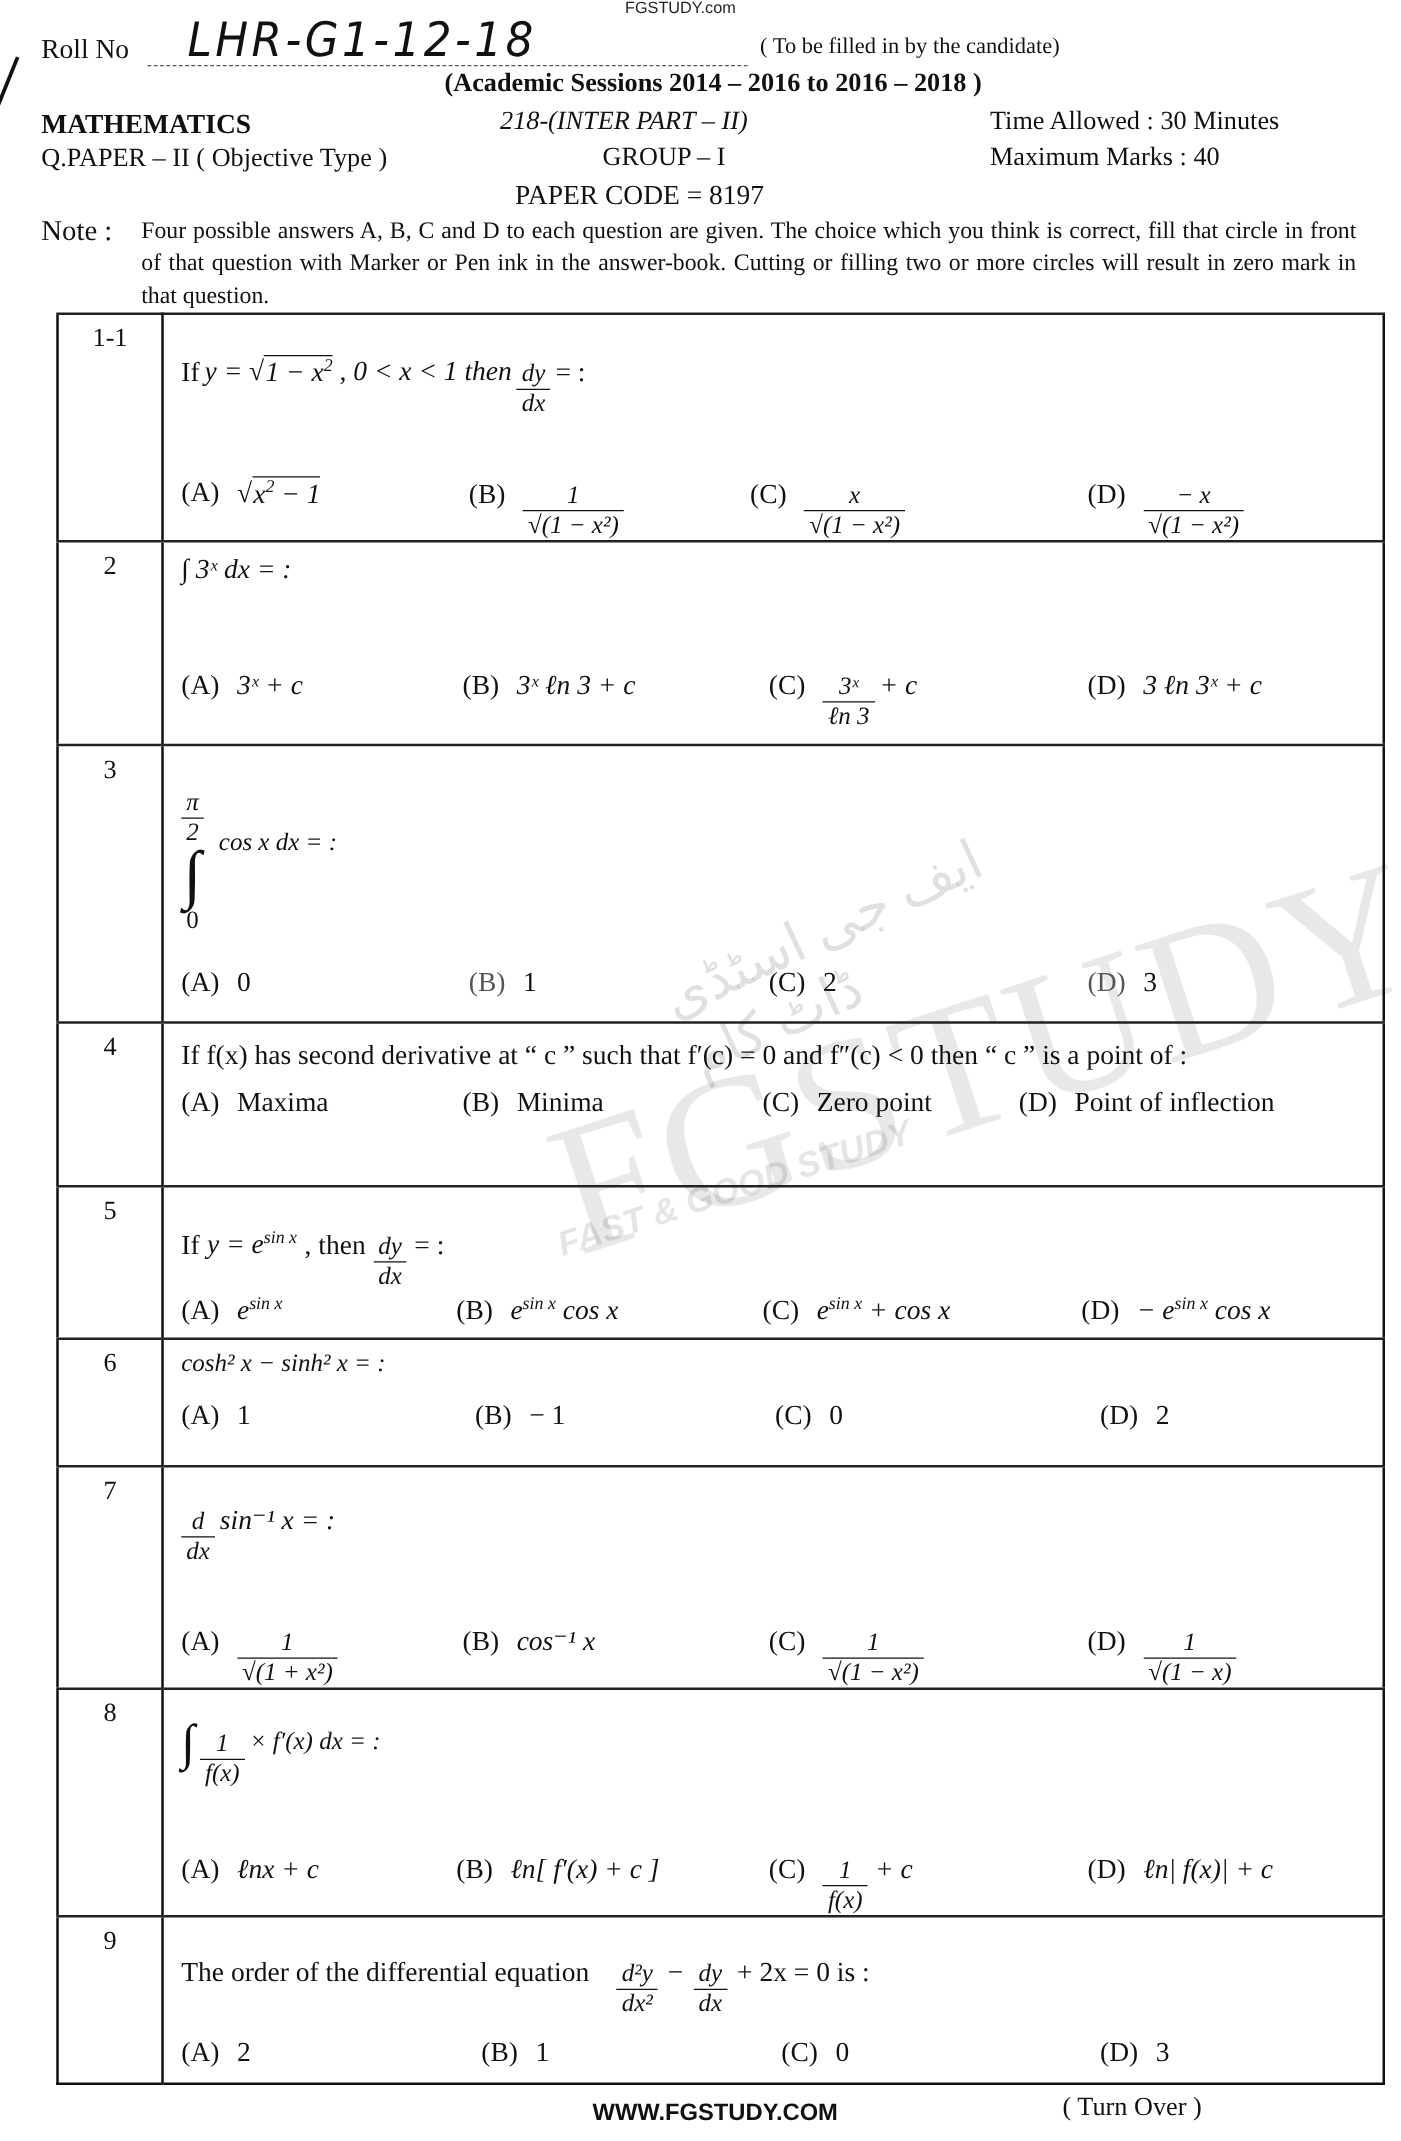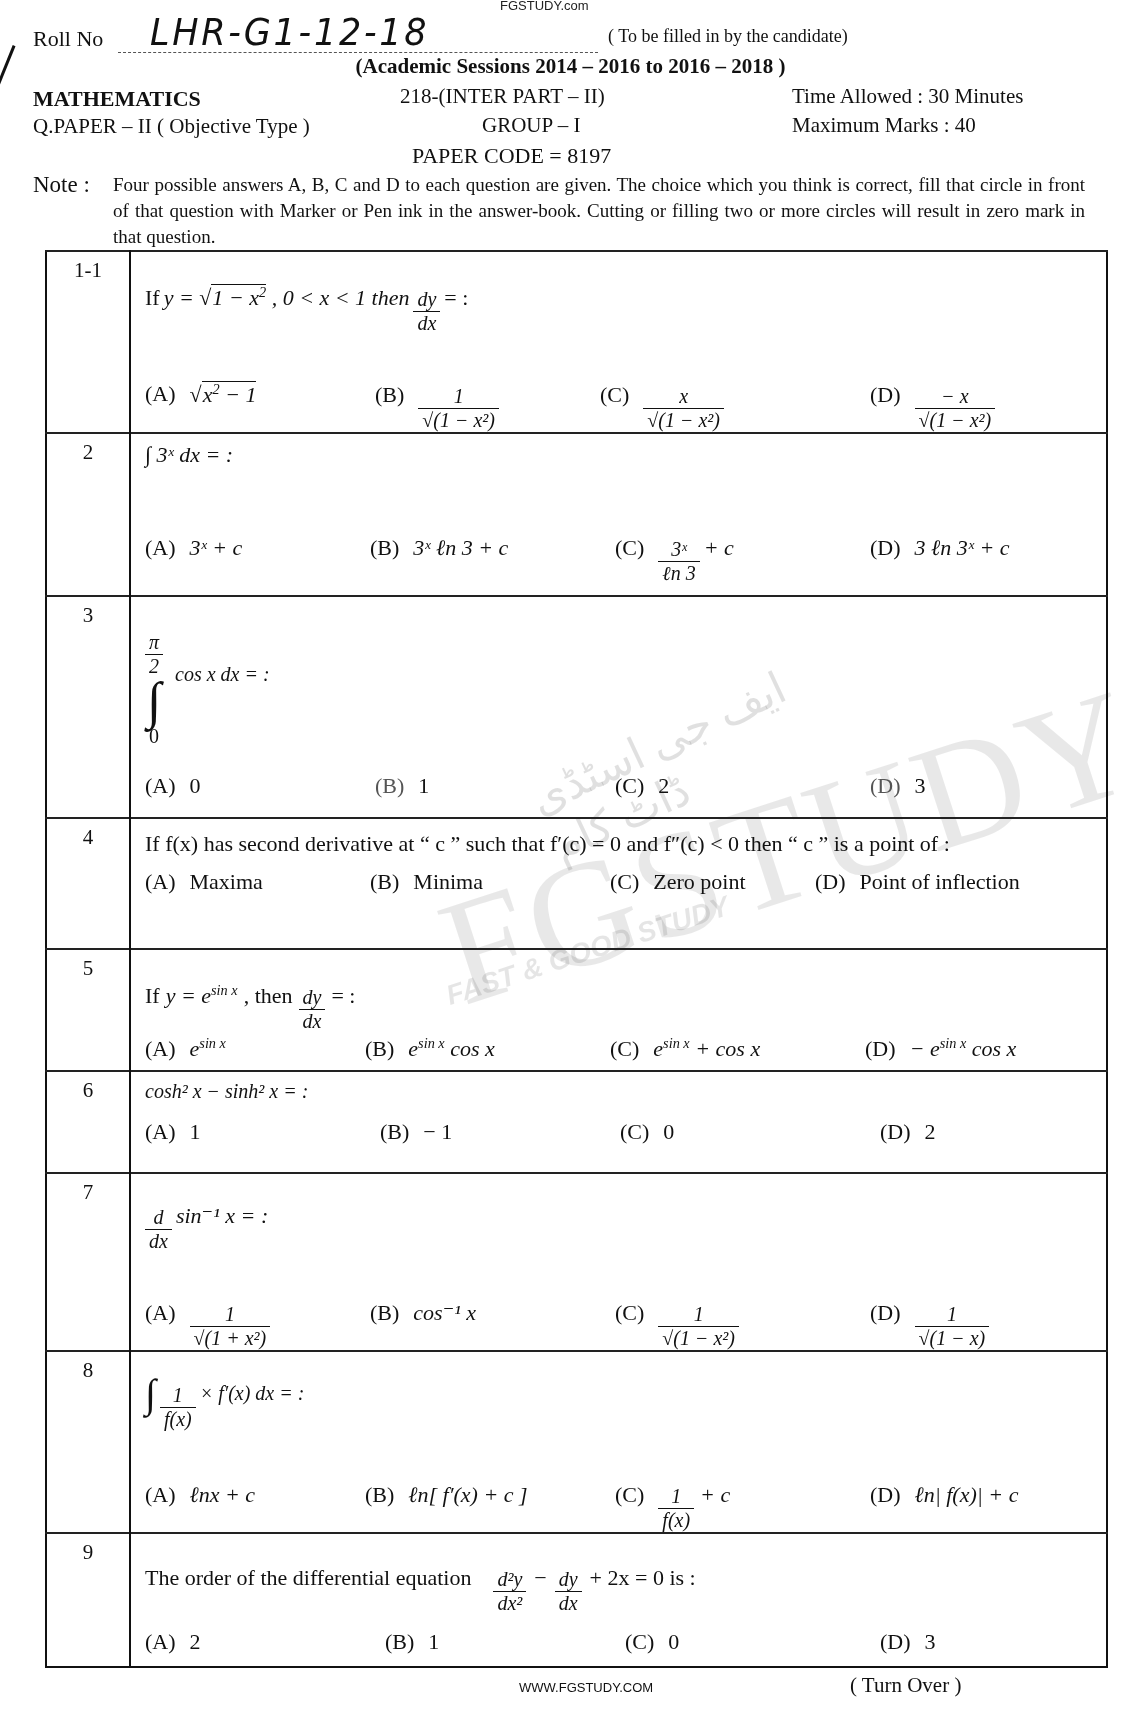--- a/index.html
+++ b/index.html
@@ -8,21 +8,21 @@
   .abs { position:absolute; }
   .site-top { left:500px; top:-2px; font-family:"Liberation Sans", sans-serif; font-size:13px; color:#222; }
   .slash { left:4px; top:44px; width:3px; height:46px; background:#111; transform:rotate(22deg); }
   .roll-label { left:33px; top:26px; font-size:22px; }
   .roll-line { left:118px; top:52px; width:480px; border-bottom:1px dashed #555; }
   .roll-value { left:150px; top:10px; font-family:"DejaVu Sans", sans-serif; font-size:38px; font-style:italic; font-weight:300; letter-spacing:3px; transform:scaleX(0.92); transform-origin:left; }
   .fill-note { left:608px; top:26px; font-size:18px; }
   .sessions { left:0; width:1121px; top:54px; text-align:center; font-weight:bold; font-size:21px; padding-left:20px; box-sizing:border-box; }
   .subject { left:33px; top:86px; font-weight:bold; font-size:22px; }
   .qpaper { left:33px; top:114px; font-size:21px; }
-  .inter { left:400px; top:84px; font-size:21px; }
+  .inter { left:400px; top:84px; font-size:21px;font-style:italic; }
   .group { left:482px; top:113px; font-size:21px; }
   .time { left:792px; top:84px; font-size:21px; }
   .marks { left:792px; top:113px; font-size:21px; }
   .code { left:412px; top:143px; font-size:22px; font-weight:normal; }
   .note-label { left:33px; top:172px; font-size:23px; }
   .note-text { left:113px; top:172px; width:972px; font-size:19px; line-height:26px; text-align:justify; }
 
   .qtable { left:45px; top:250px; width:1063px; border:2px solid #111; border-collapse:collapse; }
   .qtable td { border-top:2px solid #222; vertical-align:top; padding:0; }
   .qnum { width:82px; border-right:2px solid #111; text-align:center; font-size:21px; padding-top:6px !important; }
@@ -37,21 +37,21 @@
   .frac .den { border-top:1.5px solid #111; padding:0 4px; }
   sup { font-size:0.65em; }
   .rad { border-top:1.5px solid #111; padding-left:1px; }
   .gray { color:#555; }
 
   .watermark { left:230px; top:720px; width:600px; height:320px; pointer-events:none; }
   .wm-main { left:200px; top:40px; font-size:150px; font-family:"Liberation Serif", serif; color:rgba(0,0,0,0.09); transform:rotate(-18deg); letter-spacing:4px; }
   .wm-sub { left:210px; top:215px; font-size:28px; font-family:"Liberation Sans", sans-serif; font-weight:bold; font-style:italic; color:rgba(0,0,0,0.1); transform:rotate(-18deg); }
   .wm-urdu { left:300px; top:-10px; font-size:44px; color:rgba(0,0,0,0.12); transform:rotate(-25deg); }
 
-  .footer-site { left:519px; top:1680px; font-family:"Liberation Sans", sans-serif; font-size:13px; }
+  .footer-site { left:474px; top:1680px; font-family:"Liberation Sans", sans-serif; font-size:19px;font-weight:bold; }
   .turn-over { left:850px; top:1673px; font-size:21px; }
 </style>
 </head>
 <body>
 
 <div class="abs site-top">FGSTUDY.com</div>
 <div class="abs slash"></div>
 <div class="abs roll-label">Roll No</div>
 <div class="abs roll-line"></div>
 <div class="abs roll-value">LHR-G1-12-18</div>

